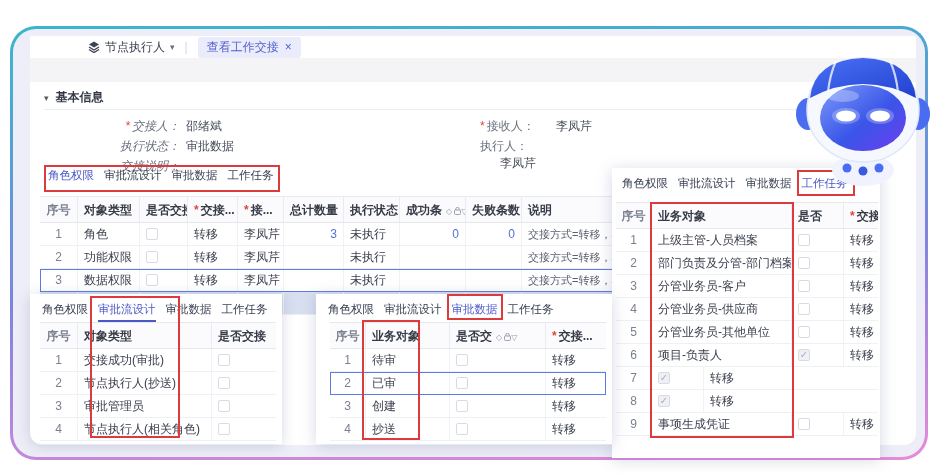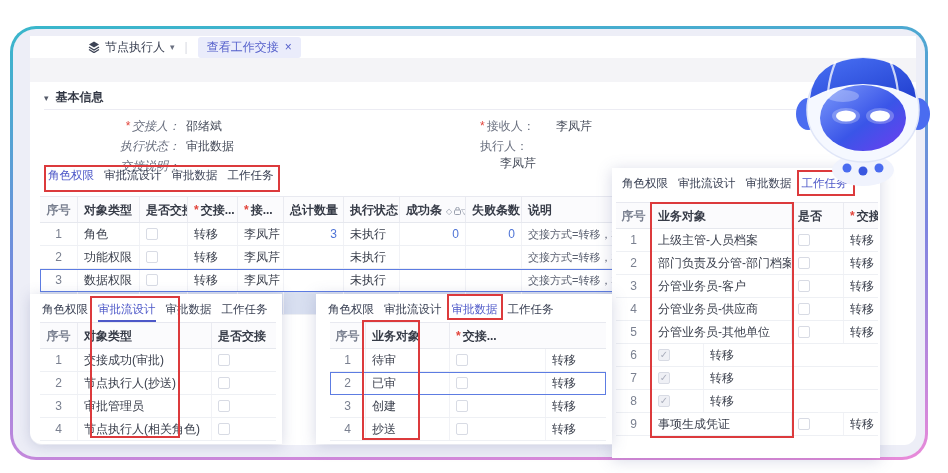--- a/index.html
+++ b/index.html
@@ -258,20 +258,21 @@
       <div class="td last">转移</div>
     </div>
     <div class="tr">
       <div class="td k0 num">5</div>
       <div class="td k1">分管业务员-其他单位</div>
       <div class="td k2"><span class="cb" data-checked="false"></span></div>
       <div class="td last">转移</div>
     </div>
     <div class="tr">
       <div class="td k0 num">6</div>
+      <div class="td k1">项目-负责人</div>
       <div class="td k2"><span class="cb" data-checked="true"></span></div>
       <div class="td last">转移</div>
     </div>
     <div class="tr">
       <div class="td k0 num">7</div>
       <div class="td k2"><span class="cb" data-checked="true"></span></div>
       <div class="td last">转移</div>
     </div>
     <div class="tr">
       <div class="td k0 num">8</div>
@@ -327,20 +328,24 @@
   <div class="ptabs" style="left:12px; top:8px;">
     <span class="ptab">角色权限</span>
     <span class="ptab">审批流设计</span>
     <span class="ptab active">审批数据</span>
     <span class="ptab">工作任务</span>
   </div>
   <div class="tbl" style="left:14px; top:28px; width:276px;">
     <div class="tr head">
       <div class="th d0 num">序号</div>
       <div class="th d1">业务对象</div>
+      <div class="th d2"><span>是否交</span><span class="hicons"><span>◇</span><svg class="lock-svg" width="7" height="8" viewBox="0 0 7 8">
+              <rect x="0.5" y="3" width="6" height="4.5" rx="1" fill="none" stroke="#9aa0ae"></rect>
+              <path d="M1.8 3 V2 a1.7 1.7 0 0 1 3.4 0 V3" fill="none" stroke="#9aa0ae"></path>
+            </svg><span>▽</span></span></div>
       <div class="th last"><span class="star">*</span><span>交接...</span></div>
     </div>
     <div class="tr">
       <div class="td d0 num">1</div>
       <div class="td d1">待审</div>
       <div class="td d2"><span class="cb" data-checked="false"></span></div>
       <div class="td last">转移</div>
     </div>
     <div class="tr sel">
       <div class="td d0 num">2</div>

